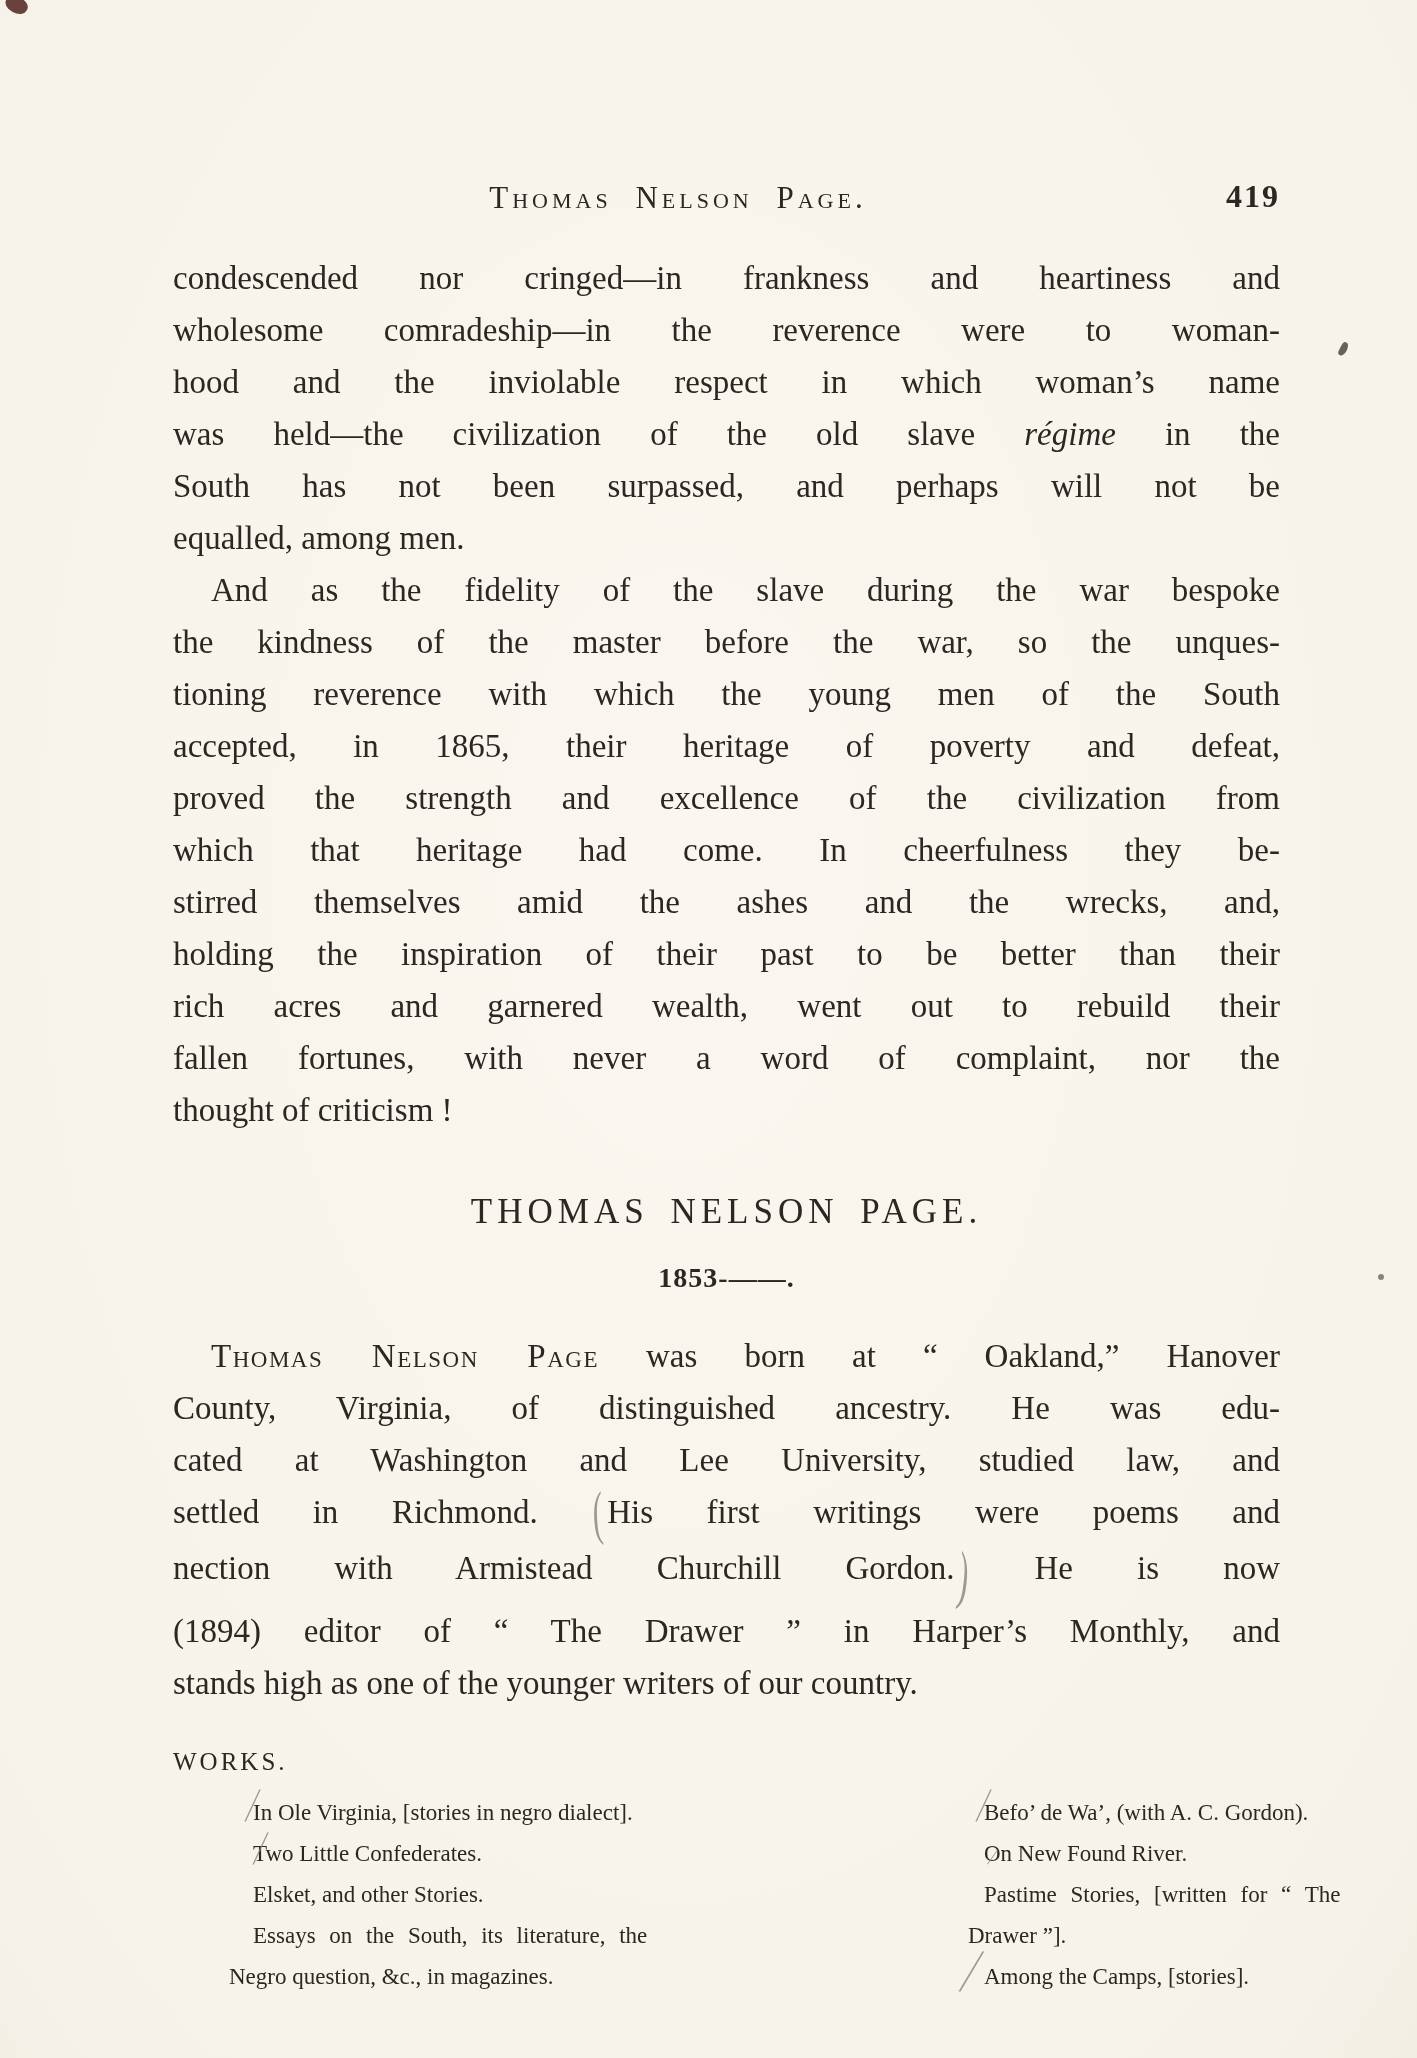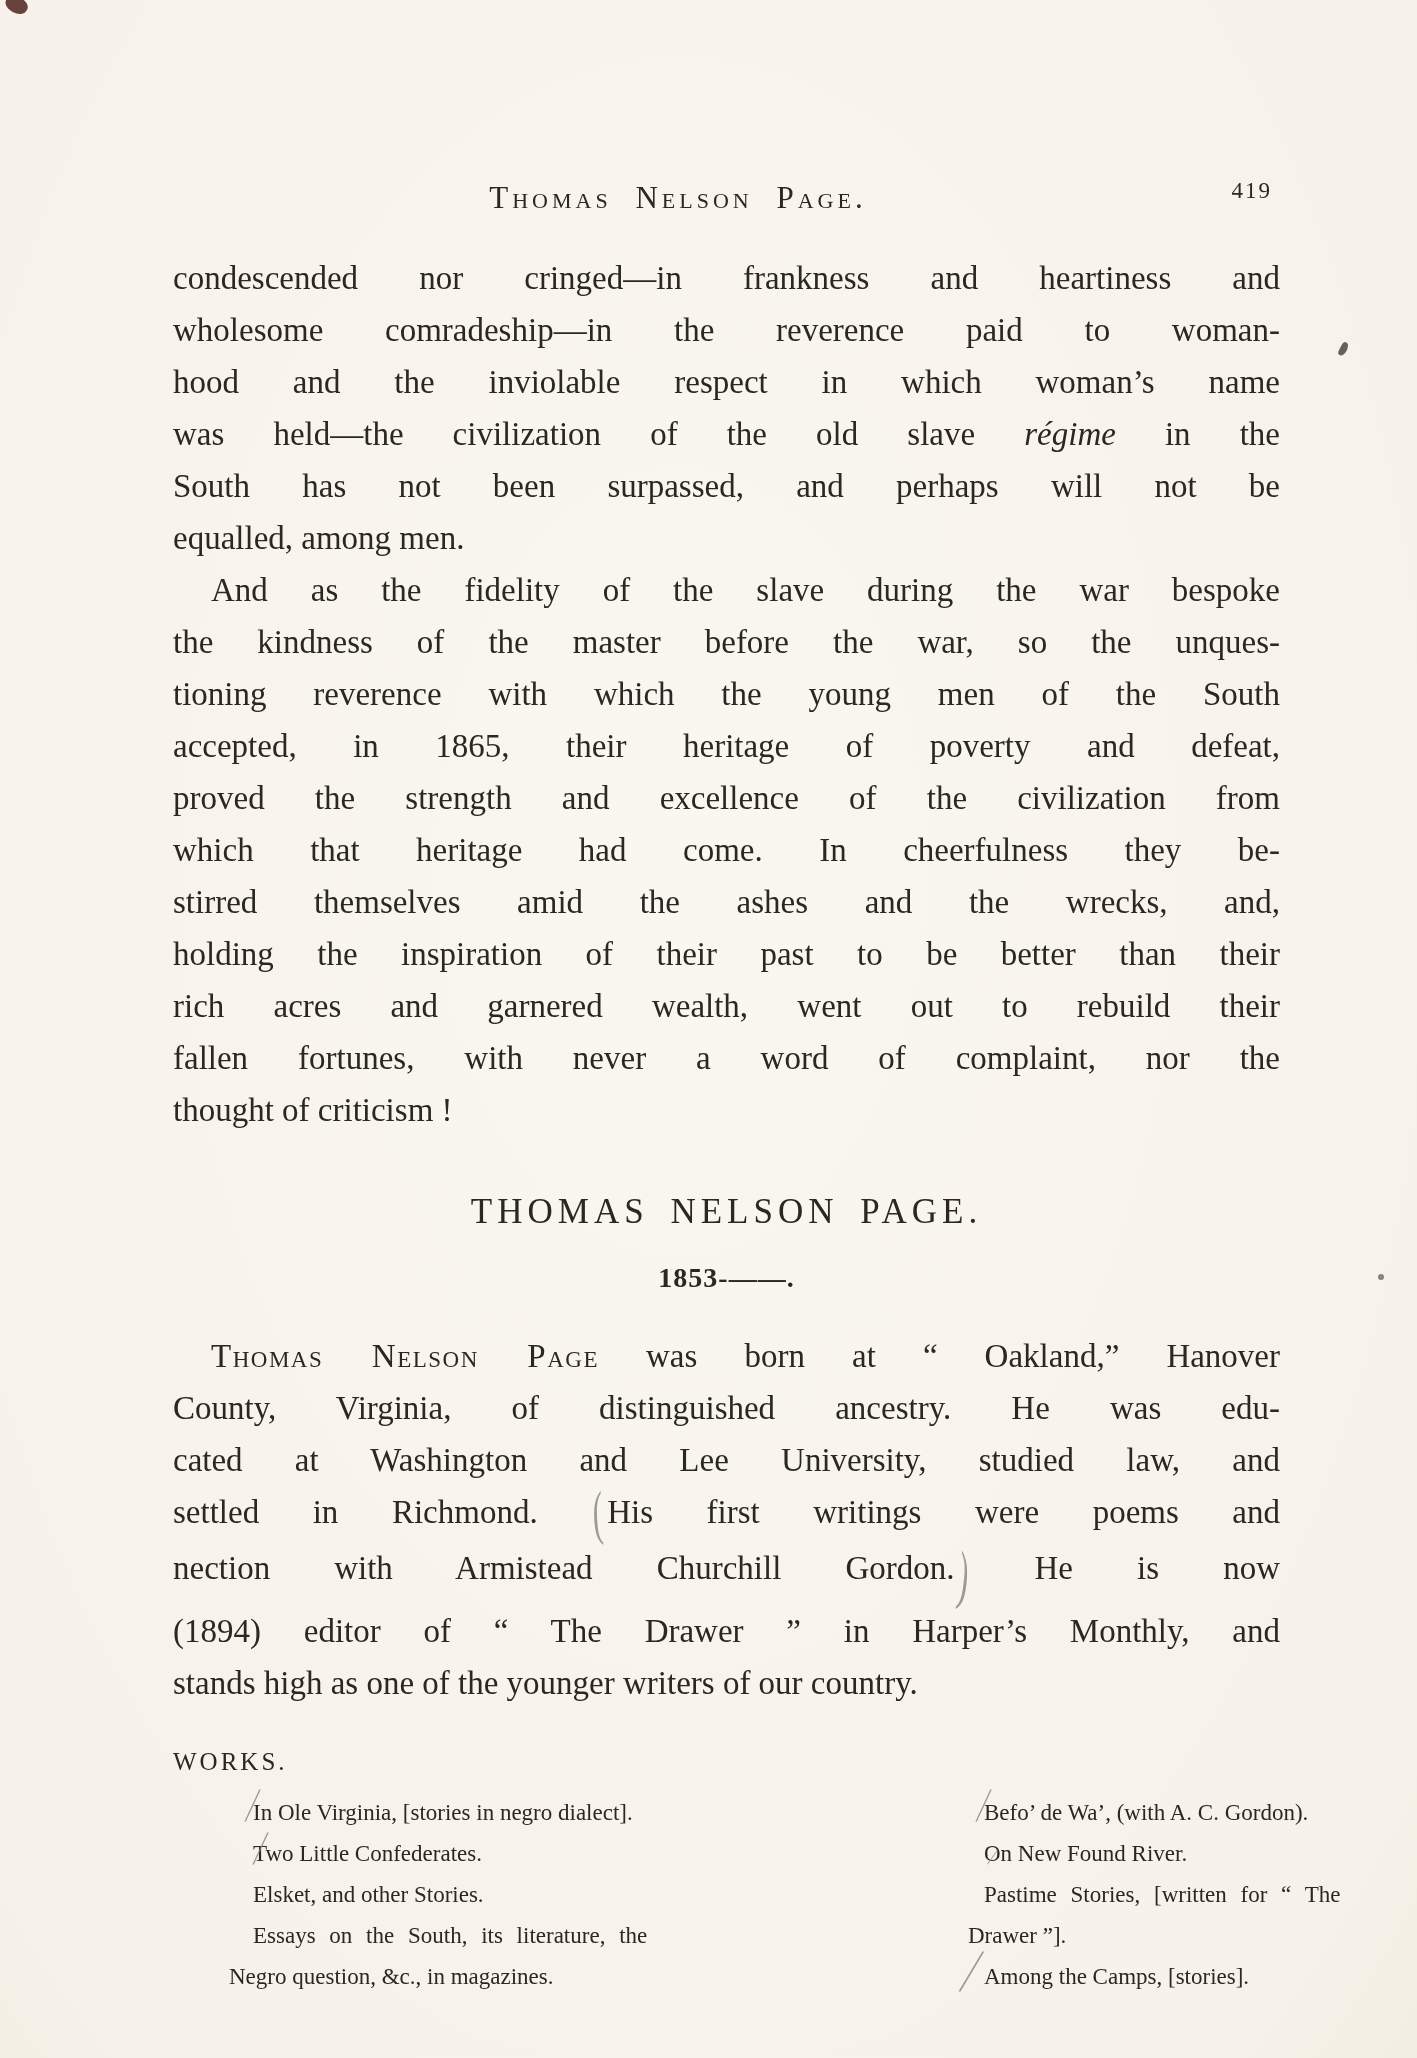--- a/index.html
+++ b/index.html
@@ -11,21 +11,21 @@
     color: var(--ink,#2b2722);
   }
   .textblock { position:absolute; left:173px; top:0; width:1107px; height:100%; }
 
   
   .runhead { position:absolute; top:180px; left:0; width:100%; height:44px; }
   .runhead-title {
     position:absolute; left:0; top:0; width:1010px; text-align:center;
     font-size:31px; font-variant:small-caps; letter-spacing:4px; word-spacing:12px;
   }
-  .page-number { position:absolute; right:8px; top:-2px; font-size:23px; letter-spacing:2px; }
+  .page-number { position:absolute; right:0; top:-2px; font-size:32px; letter-spacing:2px;font-weight:bold; }
 
   
   .para { position:absolute; left:0; width:1107px; font-size:33px; line-height:52px; }
   .para .line { text-align:justify; text-align-last:justify; }
   .para .line.indent { text-indent:38px; }
   .para .line.last { text-align:justify; text-align-last:left; }
   .para-1 { top:252px; }
   .para-2 { top:564px; }
   .bio    { top:1330px; }
 
@@ -100,21 +100,21 @@
 
   <div class="textblock">
 
     <div class="runhead">
       <span class="runhead-title">Thomas Nelson Page.</span>
       <span class="page-number">419</span>
     </div>
 
     <div class="para para-1">
         <div class="line"><span>condescended nor cringed—in frankness and heartiness and</span></div>
-        <div class="line"><span>wholesome comradeship—in the reverence paid to woman-</span></div>
+        <div class="line"><span>wholesome comradeship—in the reverence were to woman-</span></div>
         <div class="line"><span>hood and the inviolable respect in which woman’s name</span></div>
         <div class="line"><span>was held—the civilization of the old slave </span><span class="italic">régime</span><span> in the</span></div>
         <div class="line"><span>South has not been surpassed, and perhaps will not be</span></div>
         <div class="line last"><span>equalled, among men.</span></div>
       </div>
 
     <div class="para para-2">
         <div class="line indent"><span>And as the fidelity of the slave during the war bespoke</span></div>
         <div class="line"><span>the kindness of the master before the war, so the unques-</span></div>
         <div class="line"><span>tioning reverence with which the young men of the South</span></div>

